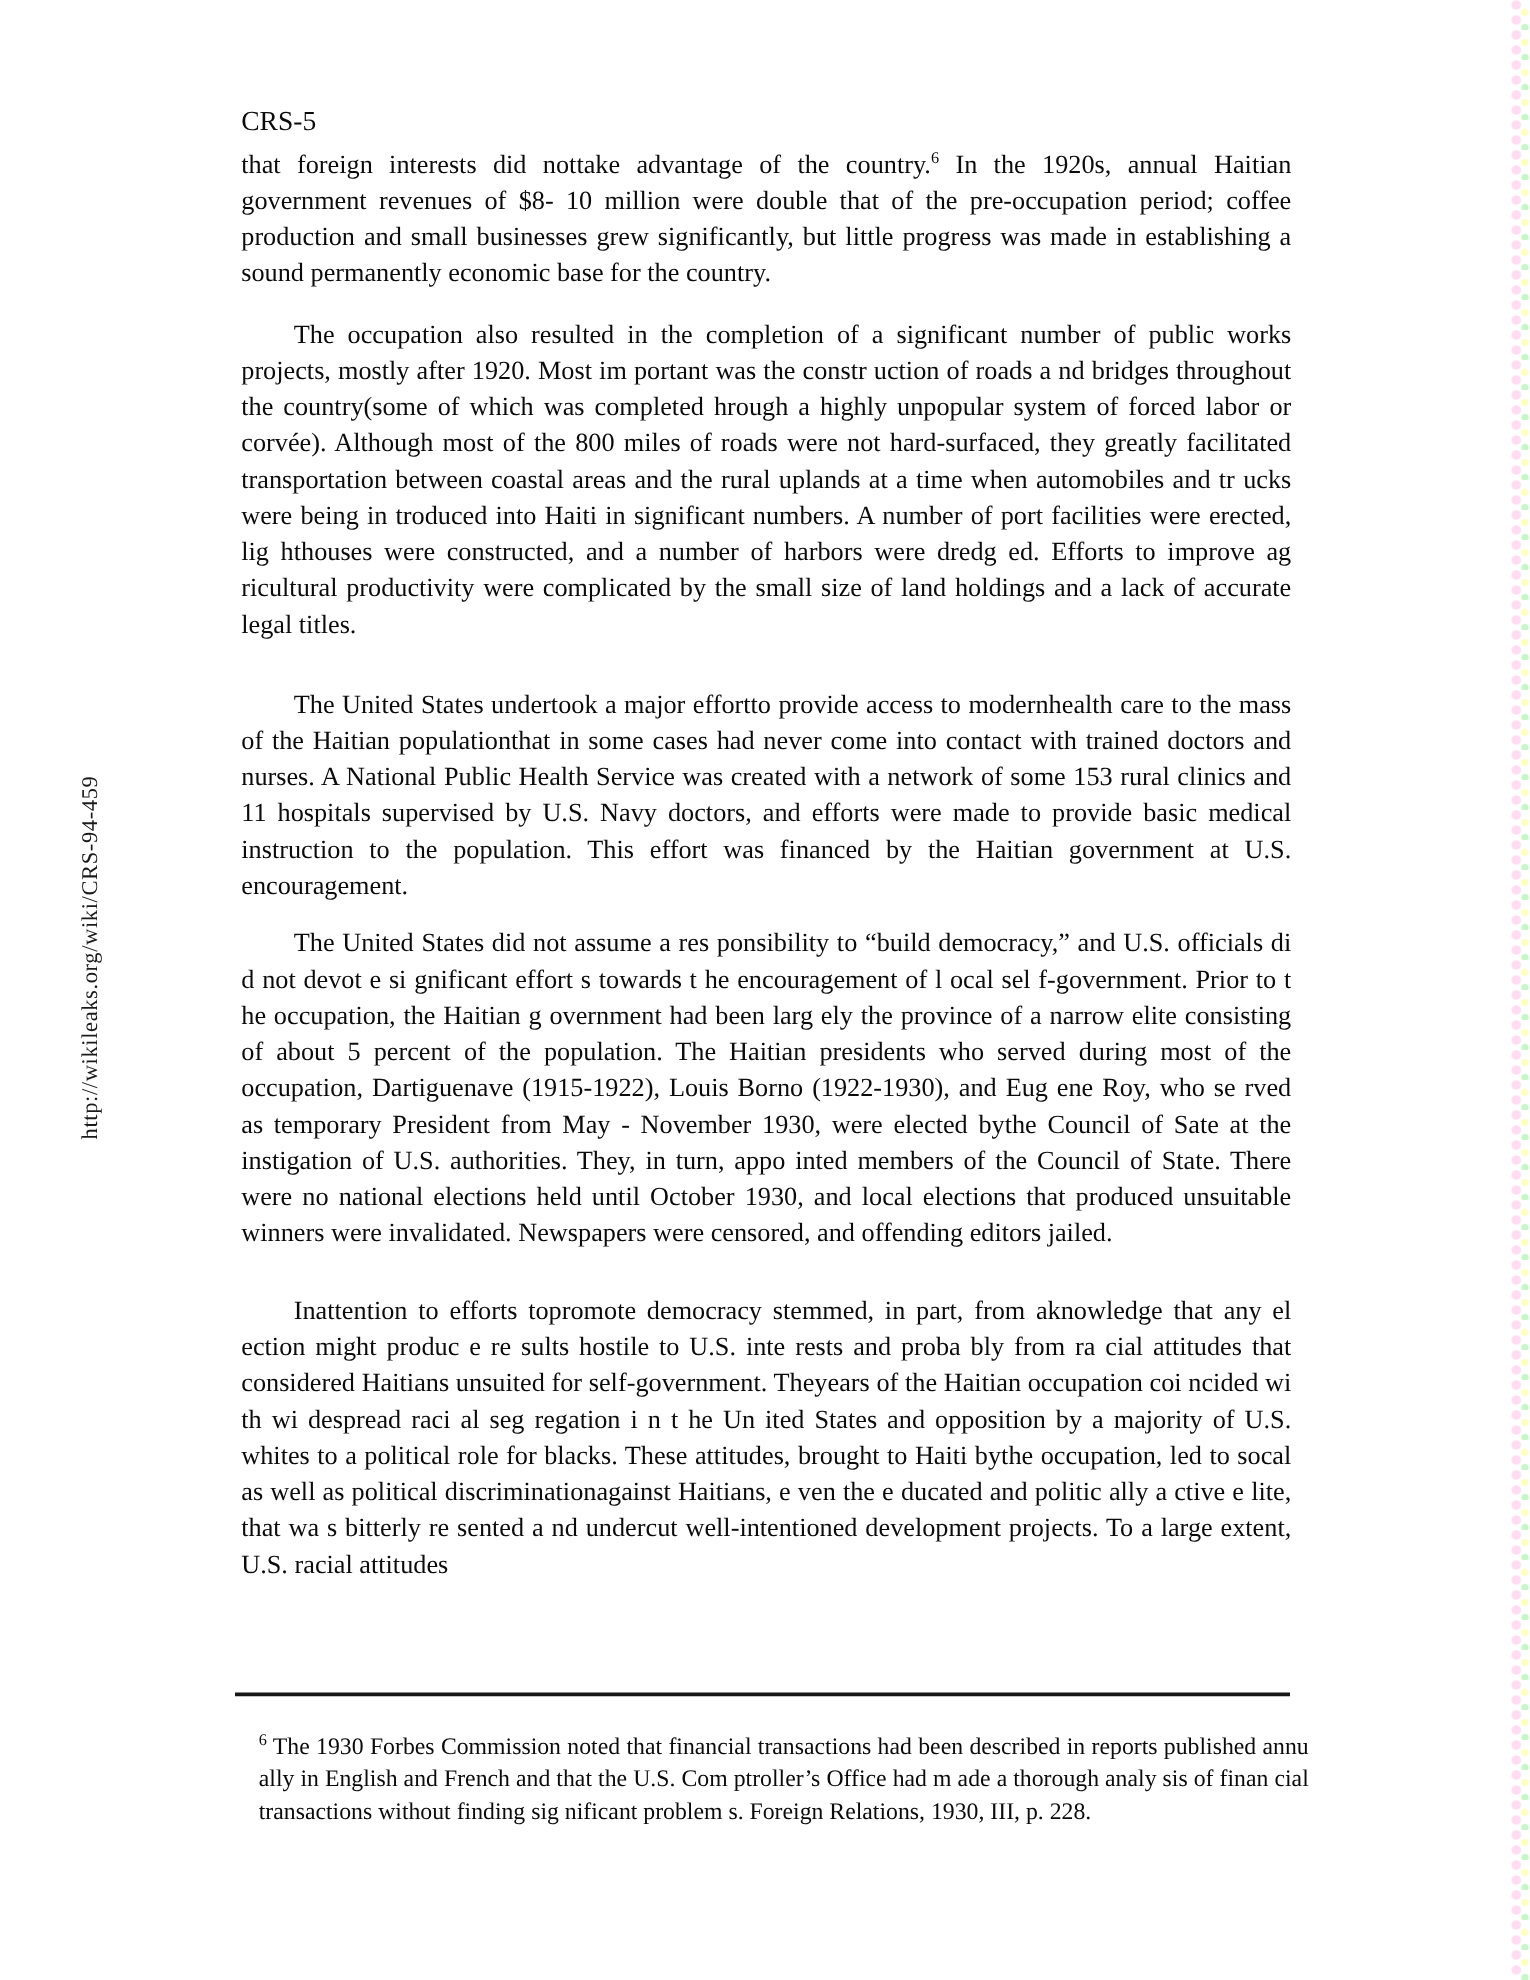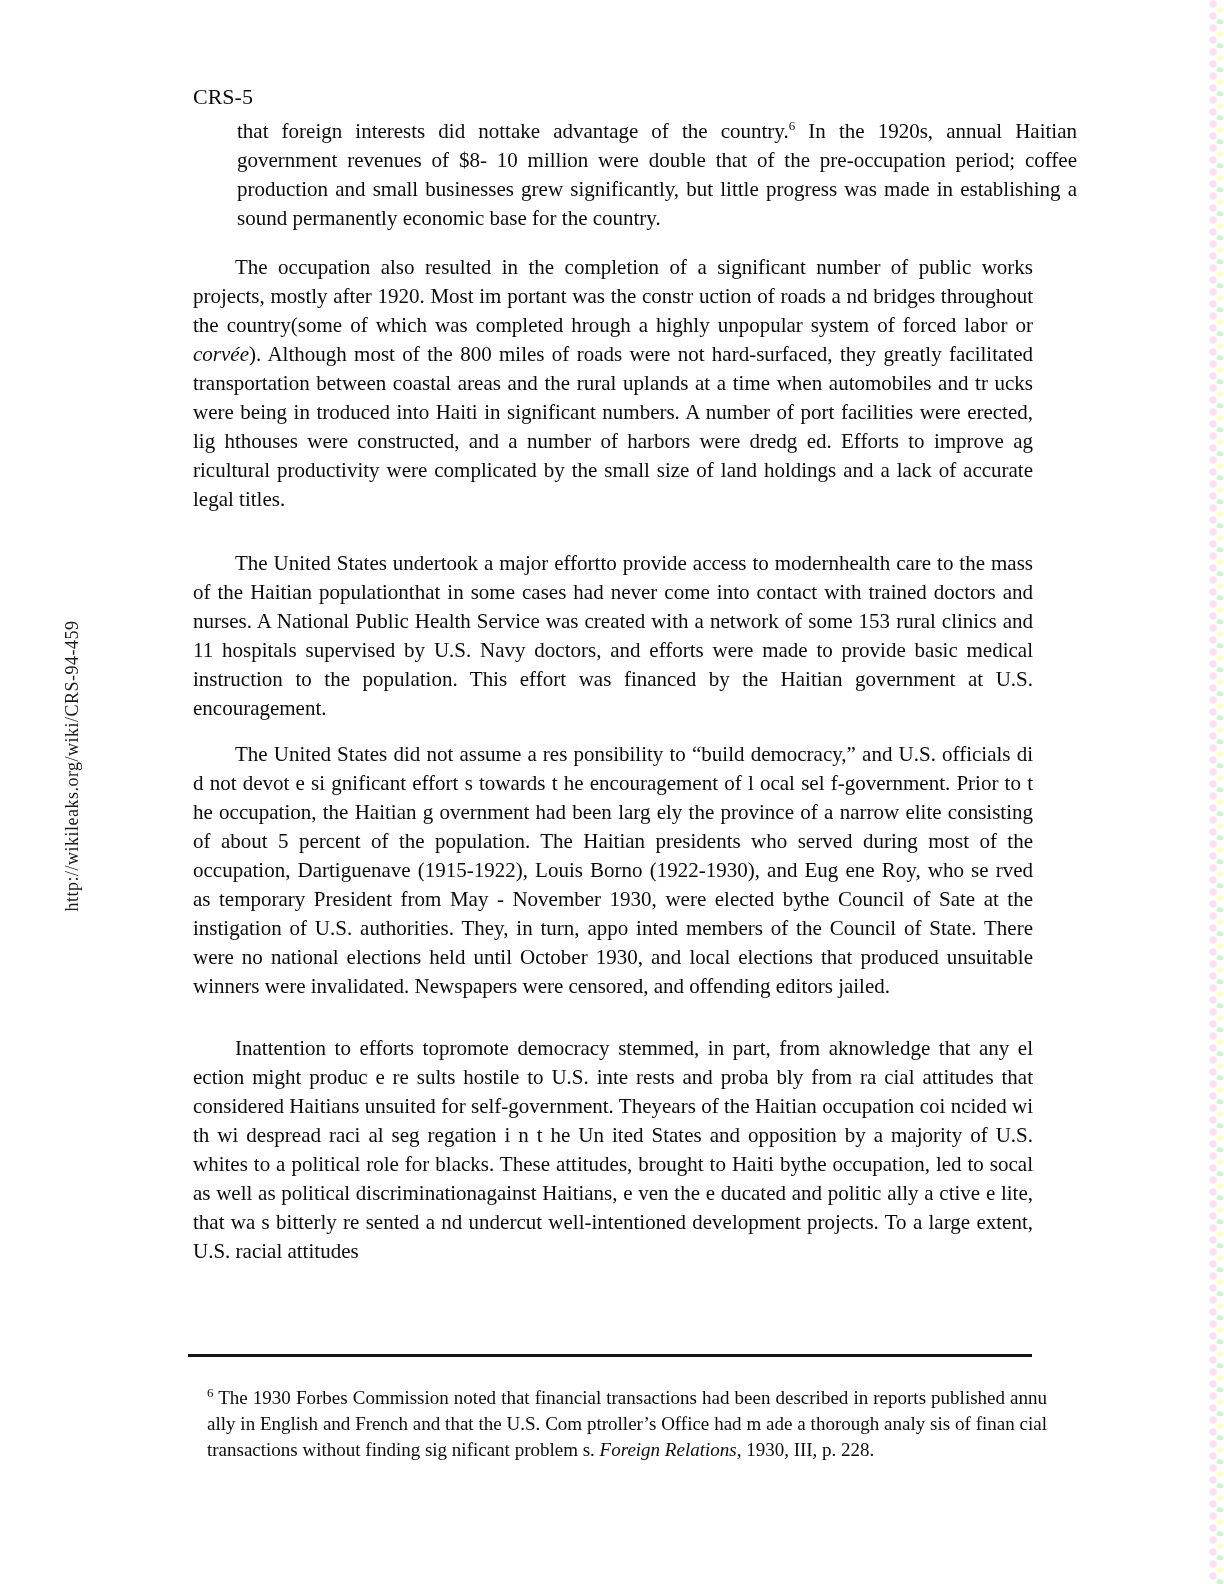--- a/index.html
+++ b/index.html
@@ -41,37 +41,37 @@
   }
   .body-par {
     position: absolute;
     left: 193px; width: 840px;
     margin: 0;
     font-size: 21px;
     line-height: 29px;
     text-align: justify;
     text-indent: 42px;
   }
-  .body-par.first { text-indent: 0; margin-left: 44px; }
+  .body-par.first { text-indent: 0; }
   .fn-ref { font-size: 13px; line-height: 0; }
   .footnote-rule {
     position: absolute;
     top: 1354px; left: 188px;
     width: 844px; height: 3px;
     background: #161616;
   }
   .footnote {
     position: absolute;
     top: 1371px; left: 193px; width: 840px;
     margin: 14px;
     font-size: 19px;
     line-height: 26px;
     text-align: justify;
   }
-  .ital { font-style: italic; }
+  .ital { }
 </style>
 </head>
 <body>
 
 <div class="page">
 
   <div class="edge-pattern"></div>
 
   <div class="watermark">http://wikileaks.org/wiki/CRS-94-459</div>
 

